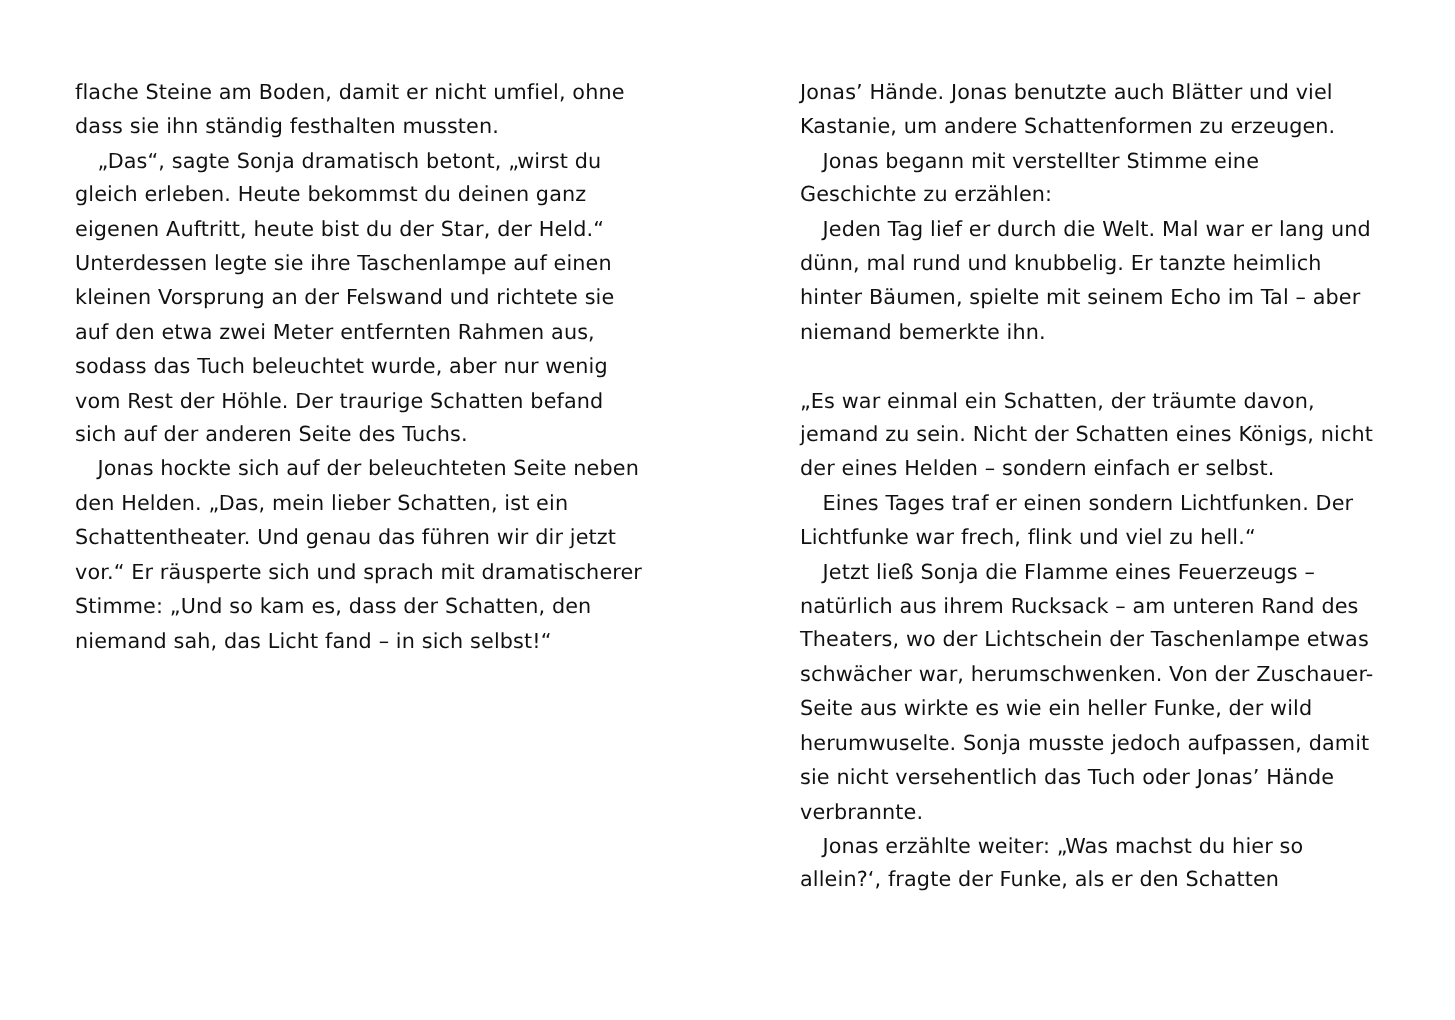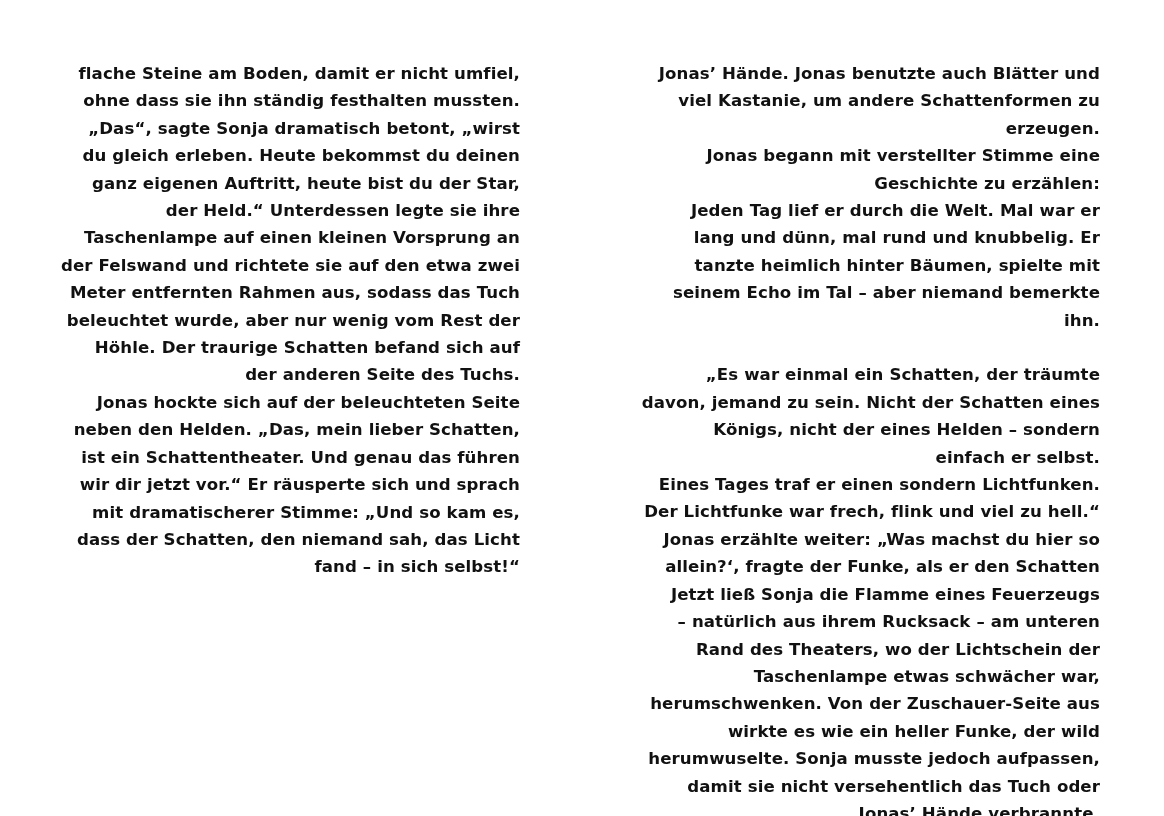--- a/index.html
+++ b/index.html
@@ -34,25 +34,24 @@
   }
   .column {
     width: 460px;
     flex: 0 0 460px;
   }
   p.para {
     margin: 0;
     font-size: 16.6px;
     line-height: 27.4px;
     letter-spacing: 0.1px;
-    text-align: right;
+    text-align: left;
     text-indent: 18px;
     color: #111111;
     white-space: pre-wrap;
-    font-weight: bold;
   }
   p.para.noindent {
     text-indent: 0;
   }
   p.para.gap-before {
     margin-top: 27.4px;
   }
 </style>
 </head>
 <body>
@@ -65,18 +64,18 @@
       <p class="para">„Das“, sagte Sonja dramatisch betont, „wirst du gleich erleben. Heute bekommst du deinen ganz eigenen Auftritt, heute bist du der Star, der Held.“ Unterdessen legte sie ihre Taschenlampe auf einen kleinen Vorsprung an der Felswand und richtete sie auf den etwa zwei Meter entfernten Rahmen aus, sodass das Tuch beleuchtet wurde, aber nur wenig vom Rest der Höhle. Der traurige Schatten befand sich auf der anderen Seite des Tuchs.</p>
       <p class="para">Jonas hockte sich auf der beleuchteten Seite neben den Helden. „Das, mein lieber Schatten, ist ein Schattentheater. Und genau das führen wir dir jetzt vor.“ Er räusperte sich und sprach mit dramatischerer Stimme: „Und so kam es, dass der Schatten, den niemand sah, das Licht fand – in sich selbst!“</p>
     </div>
 
     <div class="column">
       <p class="para noindent">Jonas’ Hände. Jonas benutzte auch Blätter und viel Kastanie, um andere Schattenformen zu erzeugen.</p>
       <p class="para">Jonas begann mit verstellter Stimme eine Geschichte zu erzählen:</p>
       <p class="para">Jeden Tag lief er durch die Welt. Mal war er lang und dünn, mal rund und knubbelig. Er tanzte heimlich hinter Bäumen, spielte mit seinem Echo im Tal – aber niemand bemerkte ihn.</p>
       <p class="para noindent gap-before">„Es war einmal ein Schatten, der träumte davon, jemand zu sein. Nicht der Schatten eines Königs, nicht der eines Helden – sondern einfach er selbst.</p>
       <p class="para">Eines Tages traf er einen sondern Lichtfunken. Der Lichtfunke war frech, flink und viel zu hell.“</p>
+      <p class="para">Jetzt ließ Sonja die Flamme eines Feuerzeugs – natürlich aus ihrem Rucksack – am unteren Rand des Theaters, wo der Lichtschein der Taschenlampe etwas schwächer war, herumschwenken. Von der Zuschauer-Seite aus wirkte es wie ein heller Funke, der wild herumwuselte. Sonja musste jedoch aufpassen, damit sie nicht versehentlich das Tuch oder Jonas’ Hände verbrannte.</p>
       <p class="para">Jonas erzählte weiter: „Was machst du hier so allein?‘, fragte der Funke, als er den Schatten</p>
-      <p class="para">Jetzt ließ Sonja die Flamme eines Feuerzeugs – natürlich aus ihrem Rucksack – am unteren Rand des Theaters, wo der Lichtschein der Taschenlampe etwas schwächer war, herumschwenken. Von der Zuschauer-Seite aus wirkte es wie ein heller Funke, der wild herumwuselte. Sonja musste jedoch aufpassen, damit sie nicht versehentlich das Tuch oder Jonas’ Hände verbrannte.</p>
     </div>
 
   </div>
 </div>
 
 </body></html>

